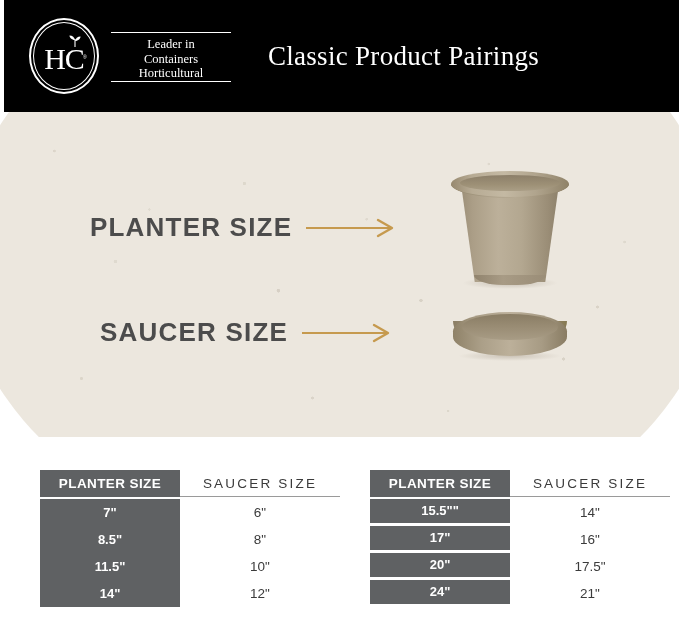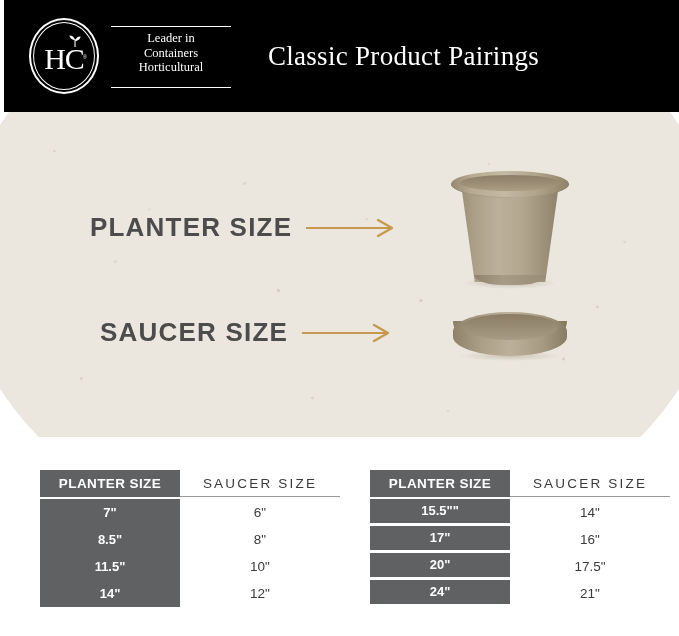--- a/index.html
+++ b/index.html
@@ -48,21 +48,21 @@
   .logo-reg{
     position:absolute;left:54px;top:36px;
     font-size:5px;color:#ffffff;
   }
   .brand-text{
     color:#ffffff;
     font-family:"Liberation Serif", serif;
     font-size:12.5px;
     line-height:14.5px;
     text-align:center;
-    padding:4px 0 12px 0;
+    padding:4px 0 0 0;
     border-top:1px solid #ffffff;
     border-bottom:1px solid #ffffff;
     width:120px;
   }
   .page-title{
     position:absolute;left:0;top:0;width:679px;height:112px;
     display:flex;align-items:center;justify-content:center;
     padding-left:120px;box-sizing:border-box;
     color:#ffffff;
     font-family:"Liberation Serif", serif;

